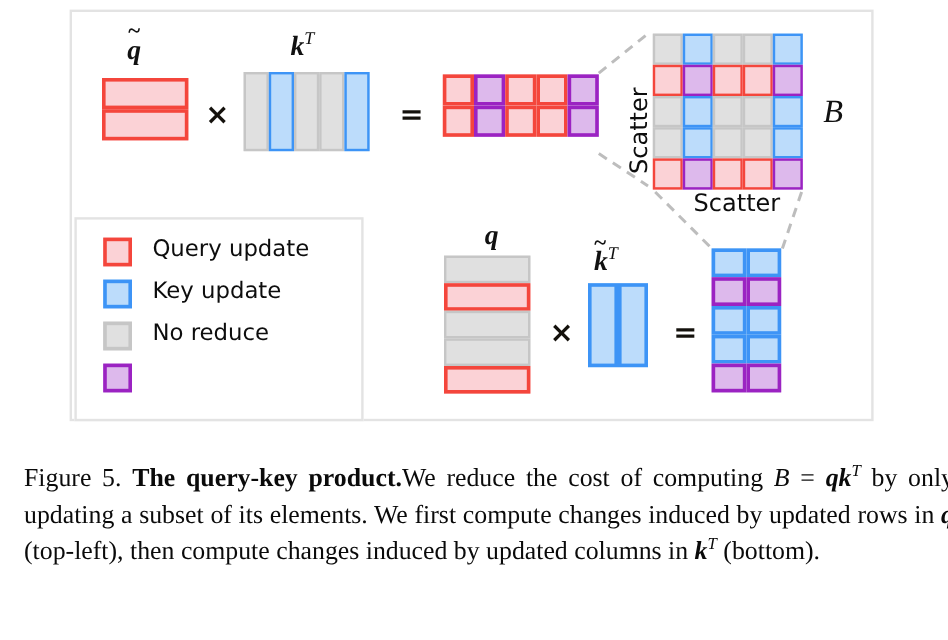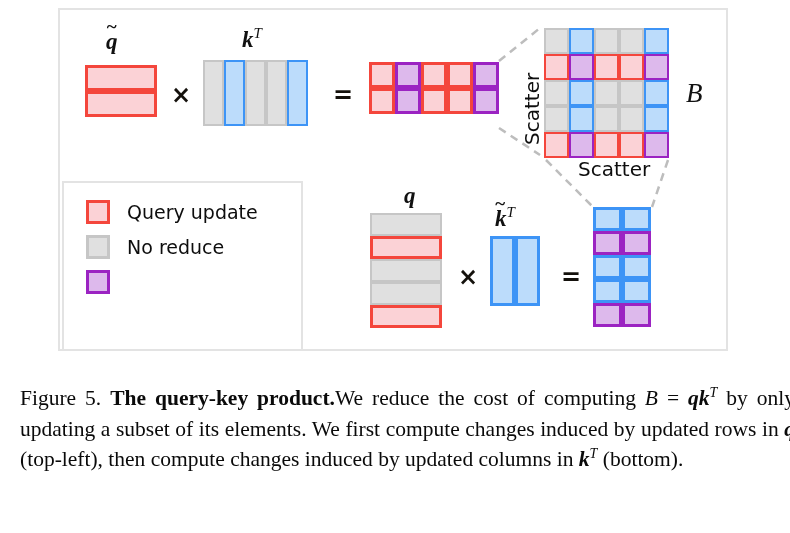--- a/index.html
+++ b/index.html
@@ -27,21 +27,21 @@
     width: 241px; height: 170px;
     border: 2px solid #e3e3e3;
     background: #ffffff;
   }
   .legend-list {
     position: absolute;
     left: 22px; top: 15px;
     display: flex; flex-direction: column;
     gap: 7px;
   }
-  .legend-row { display: flex; align-items: center; gap: 17px; height: 28px; }
+  .legend-row { display: flex; gap: 17px; height: 28px; }
   .legend-swatch { width: 24px; height: 24px; border-width: 3px; border-style: solid; }
   .legend-label {
     font-family: "DejaVu Sans", sans-serif;
     font-size: 19px;
     color: #0d0d0d;
     line-height: 1;
     white-space: nowrap;
   }
 
   
@@ -263,20 +263,24 @@
   </div>
 
   <div class="legend-box">
     <div class="legend-list">
 
       <div class="legend-row">
         <div class="legend-swatch c-query"></div>
         <div class="legend-label">Query update</div>
       </div>
 
+      <div class="legend-row">
+        <div class="legend-swatch c-key"></div>
+        <div class="legend-label">Key update</div>
+      </div>
 
       <div class="legend-row">
         <div class="legend-swatch c-none"></div>
         <div class="legend-label">No reduce</div>
       </div>
 
       <div class="legend-row">
         <div class="legend-swatch c-joint"></div>
       </div>
 

